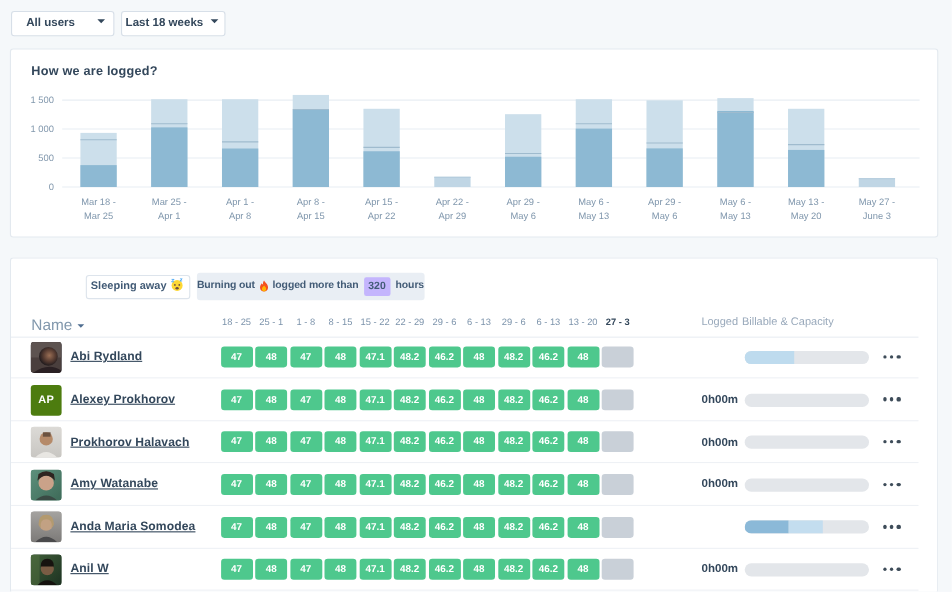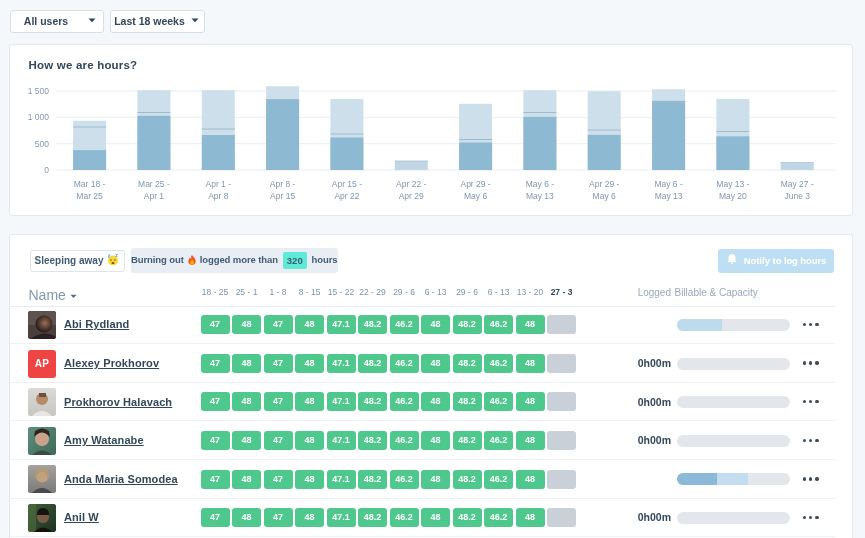--- a/index.html
+++ b/index.html
@@ -1,20 +1,20 @@
 <!DOCTYPE html>
 <html><head><meta charset="utf-8">
 <style>
 * { margin:0; padding:0; box-sizing:border-box; }
 html,body { width:865px; height:538px; background:#f5f8fa; font-family:"Liberation Sans",sans-serif; overflow:hidden; }
 .page { position:relative; width:865px; height:538px; }
 .card { position:absolute; left:8.5px; width:844px; background:#fff; border:1px solid #e3e9ef; border-radius:3px; }
 .topbtn { position:absolute; top:10px; height:23px; background:#fff; border:1px solid #d7dfe8; border-radius:3px;
   font-size:10.5px; font-weight:bold; color:#33475b; text-align:center; line-height:21px; }
-.chip { position:absolute; top:15.0px; height:22px; border-radius:3px; font-size:10px; font-weight:bold; color:#425b76; line-height:22px; text-align:center; }
+.chip { position:absolute; top:15.0px; height:22px; border-radius:3px; font-size:10px; font-weight:bold; color:#425b76; line-height:22px; text-align:center;margin-left:48px; }
 .chip.w { background:#fff; border:1px solid #dde4ec; line-height:20px; }
 .row { position:absolute; left:0; width:825.5px; border-bottom:1px solid #eef1f5; }
 .av { width:28px; height:28px; border-radius:3px; overflow:hidden; }
 .nm { position:absolute; left:54.5px; top:0; height:100%; display:flex; align-items:center; font-size:11px; font-weight:bold; color:#33475b; letter-spacing:.1px;text-decoration:underline; }
 .gc { position:absolute; top:9.6px; width:29px; height:19px; border-radius:3px; background:#4ec88d; color:#fff;
   font-size:9px; font-weight:bold; text-align:center; line-height:19px; }
 .gc.gray { background:#c9d0d8; }
 .lg { position:absolute; left:581.5px; top:0; width:80px; height:100%; display:flex; align-items:center; justify-content:flex-end; font-size:10.5px; font-weight:bold; color:#33475b; }
 .pb { position:absolute; left:667.5px; top:13.3px; width:113px; height:12px; border-radius:6px; background:#e3e6ea; overflow:hidden; }
 .dots { position:absolute; left:793.0px; top:0; height:100%; display:flex; align-items:center; gap:3px; }
@@ -32,21 +32,21 @@
         </svg></span>
     </div>
 <div class="topbtn" style="left:110px;width:95px">
       <span style="position:absolute;left:0;right:16px;top:0">Last 18 weeks</span>
       <span style="position:absolute;right:5px;top:0"><svg width="8" height="5" viewBox="0 0 8 5" style="vertical-align:2px">
           <path d="M0.5 0.5 L4 4.2 L7.5 0.5 Z" fill="#33475b"></path>
         </svg></span>
     </div>
 
 <div class="card" style="top:43.5px;height:172px;">
-  <div style="position:absolute;left:19.0px;top:14.5px;font-size:11.5px;font-weight:bold;color:#33475b;letter-spacing:.2px">How we are hours?</div>
+  <div style="position:absolute;left:19.0px;top:14.5px;font-size:11.5px;font-weight:bold;color:#33475b;letter-spacing:.2px">How we are logged?</div>
   <svg width="842" height="170" viewBox="0 0 842 170" style="position:absolute;left:0;top:0">
 <line x1="46.5" y1="46.0" x2="826" y2="46.0" stroke="#e8eef3" stroke-width="1"></line>
 <text x="39" y="49.0" text-anchor="end" font-family="Liberation Sans, sans-serif" font-size="8.5" fill="#8298ad">1 500</text>
 <line x1="46.5" y1="72.3" x2="826" y2="72.3" stroke="#e8eef3" stroke-width="1"></line>
 <text x="39" y="75.3" text-anchor="end" font-family="Liberation Sans, sans-serif" font-size="8.5" fill="#8298ad">1 000</text>
 <line x1="46.5" y1="98.7" x2="826" y2="98.7" stroke="#e8eef3" stroke-width="1"></line>
 <text x="39" y="101.7" text-anchor="end" font-family="Liberation Sans, sans-serif" font-size="8.5" fill="#8298ad">500</text>
 <line x1="46.5" y1="125.0" x2="826" y2="125.0" stroke="#e8eef3" stroke-width="1"></line>
 <text x="39" y="128.0" text-anchor="end" font-family="Liberation Sans, sans-serif" font-size="8.5" fill="#8298ad">0</text>
 <rect x="63.1" y="75.8" width="33" height="49.2" fill="#ccdfeb"></rect>
@@ -115,25 +115,21 @@
           <circle cx="6" cy="6.5" r="5" fill="#fdd835"></circle>
           <circle cx="4" cy="6" r="0.8" fill="#6d4c41"></circle>
           <circle cx="8" cy="6" r="0.8" fill="#6d4c41"></circle>
           <ellipse cx="6" cy="9" rx="1.5" ry="1.1" fill="#6d4c41"></ellipse>
           <path d="M1 1 l2.2 0 l-2.2 2.2 l2.2 0" stroke="#42a5f5" stroke-width=".8" fill="none"></path>
           <path d="M8.6 0.4 l2 0 l-2 2 l2 0" stroke="#42a5f5" stroke-width=".8" fill="none"></path>
         </svg></div>
   <div class="chip" style="left:121.5px;top:12.5px;width:206.5px;height:25px;background:#e9eef4;white-space:nowrap;font-size:9.5px;display:flex;align-items:center;justify-content:center;letter-spacing:-0.1px">Burning out<svg width="11" height="12" viewBox="0 0 11 12" style="vertical-align:-2px;margin:0 3px">
           <path d="M5.5 0.5 C6.5 2.5 9.5 4 9.5 7.5 C9.5 10 7.7 11.5 5.5 11.5 C3.3 11.5 1.5 10 1.5 7.5 C1.5 5.5 2.6 4.4 3.2 3.2 C3.6 4 4.2 4.5 4.7 4.6 C4.2 3.2 4.6 1.6 5.5 0.5 Z" fill="#f4511e"></path>
           <path d="M5.6 5.5 C6.3 6.6 7.6 7.2 7.6 8.9 C7.6 10.3 6.6 11.2 5.5 11.2 C4.4 11.2 3.4 10.3 3.4 8.9 C3.4 7.6 4.3 6.9 5.6 5.5 Z" fill="#ffb300"></path>
-        </svg><span>logged more than</span><span style="display:inline-block;width:26px;height:17px;background:#5eead4;border-radius:2px;line-height:17px;margin:0 5px;letter-spacing:0">320</span><span>hours</span></div>
-  <div style="position:absolute;left:708.5px;top:14.0px;width:116px;height:23.5px;background:#bddef3;border-radius:3px;color:#fff;font-size:9.5px;font-weight:bold;text-align:center;line-height:23.5px;letter-spacing:-0.1px"><svg width="12" height="13" viewBox="0 0 12 13" style="vertical-align:-2px;margin-right:6px">
-          <path d="M6 1 C3.8 1 2.5 2.7 2.5 4.8 L2.5 7.4 L1.4 9.2 L10.6 9.2 L9.5 7.4 L9.5 4.8 C9.5 2.7 8.2 1 6 1 Z" fill="#fff"></path>
-          <path d="M4.7 10 a1.4 1.4 0 0 0 2.6 0 z" fill="#fff"></path>
-        </svg>Notify to log hours</div>
+        </svg><span>logged more than</span><span style="display:inline-block;width:26px;height:17px;background:#c4b5fd;border-radius:2px;line-height:17px;margin:0 5px;letter-spacing:0">320</span><span>hours</span></div>
 
   <div style="position:absolute;left:19.0px;top:51.5px;font-size:14px;color:#8298ad">Name <svg width="7" height="5" viewBox="0 0 8 5" style="vertical-align:1px">
           <path d="M0.5 0.5 L4 4.2 L7.5 0.5 Z" fill="#506e91"></path>
         </svg></div>
   <div class="ch" style="left:185.5px">18 - 25</div>
       <div class="ch" style="left:217.0px">25 - 1</div>
       <div class="ch" style="left:248.5px">1 - 8</div>
       <div class="ch" style="left:280.0px">8 - 15</div>
       <div class="ch" style="left:311.5px">15 - 22</div>
       <div class="ch" style="left:343.0px">22 - 29</div>
@@ -179,21 +175,21 @@
           <div style="position:absolute;left:0px;top:0;width:45px;height:12px;background:#bedbee"></div>
         </div>
         <div class="dots">
           <i></i>
           <i></i>
           <i></i>
         </div>
       </div>
 <div class="row" style="top:109.3px;height:38.6px">
         <div style="position:absolute;left:18.5px;top:5.4px">
-          <div class="av" style="background:#ef4444;color:#fff;font-size:10px;font-weight:bold;display:flex;align-items:center;justify-content:center;letter-spacing:.3px">AP</div>
+          <div class="av" style="background:#4d7c0f;color:#fff;font-size:10px;font-weight:bold;display:flex;align-items:center;justify-content:center;letter-spacing:.3px">AP</div>
         </div>
         <div class="nm">Alexey Prokhorov</div>
         <div class="gc" style="left:191.0px">47</div>
         <div class="gc" style="left:222.5px">48</div>
         <div class="gc" style="left:254.0px">47</div>
         <div class="gc" style="left:285.5px">48</div>
         <div class="gc" style="left:317.0px">47.1</div>
         <div class="gc" style="left:348.5px">48.2</div>
         <div class="gc" style="left:380.0px">46.2</div>
         <div class="gc" style="left:411.5px">48</div>

